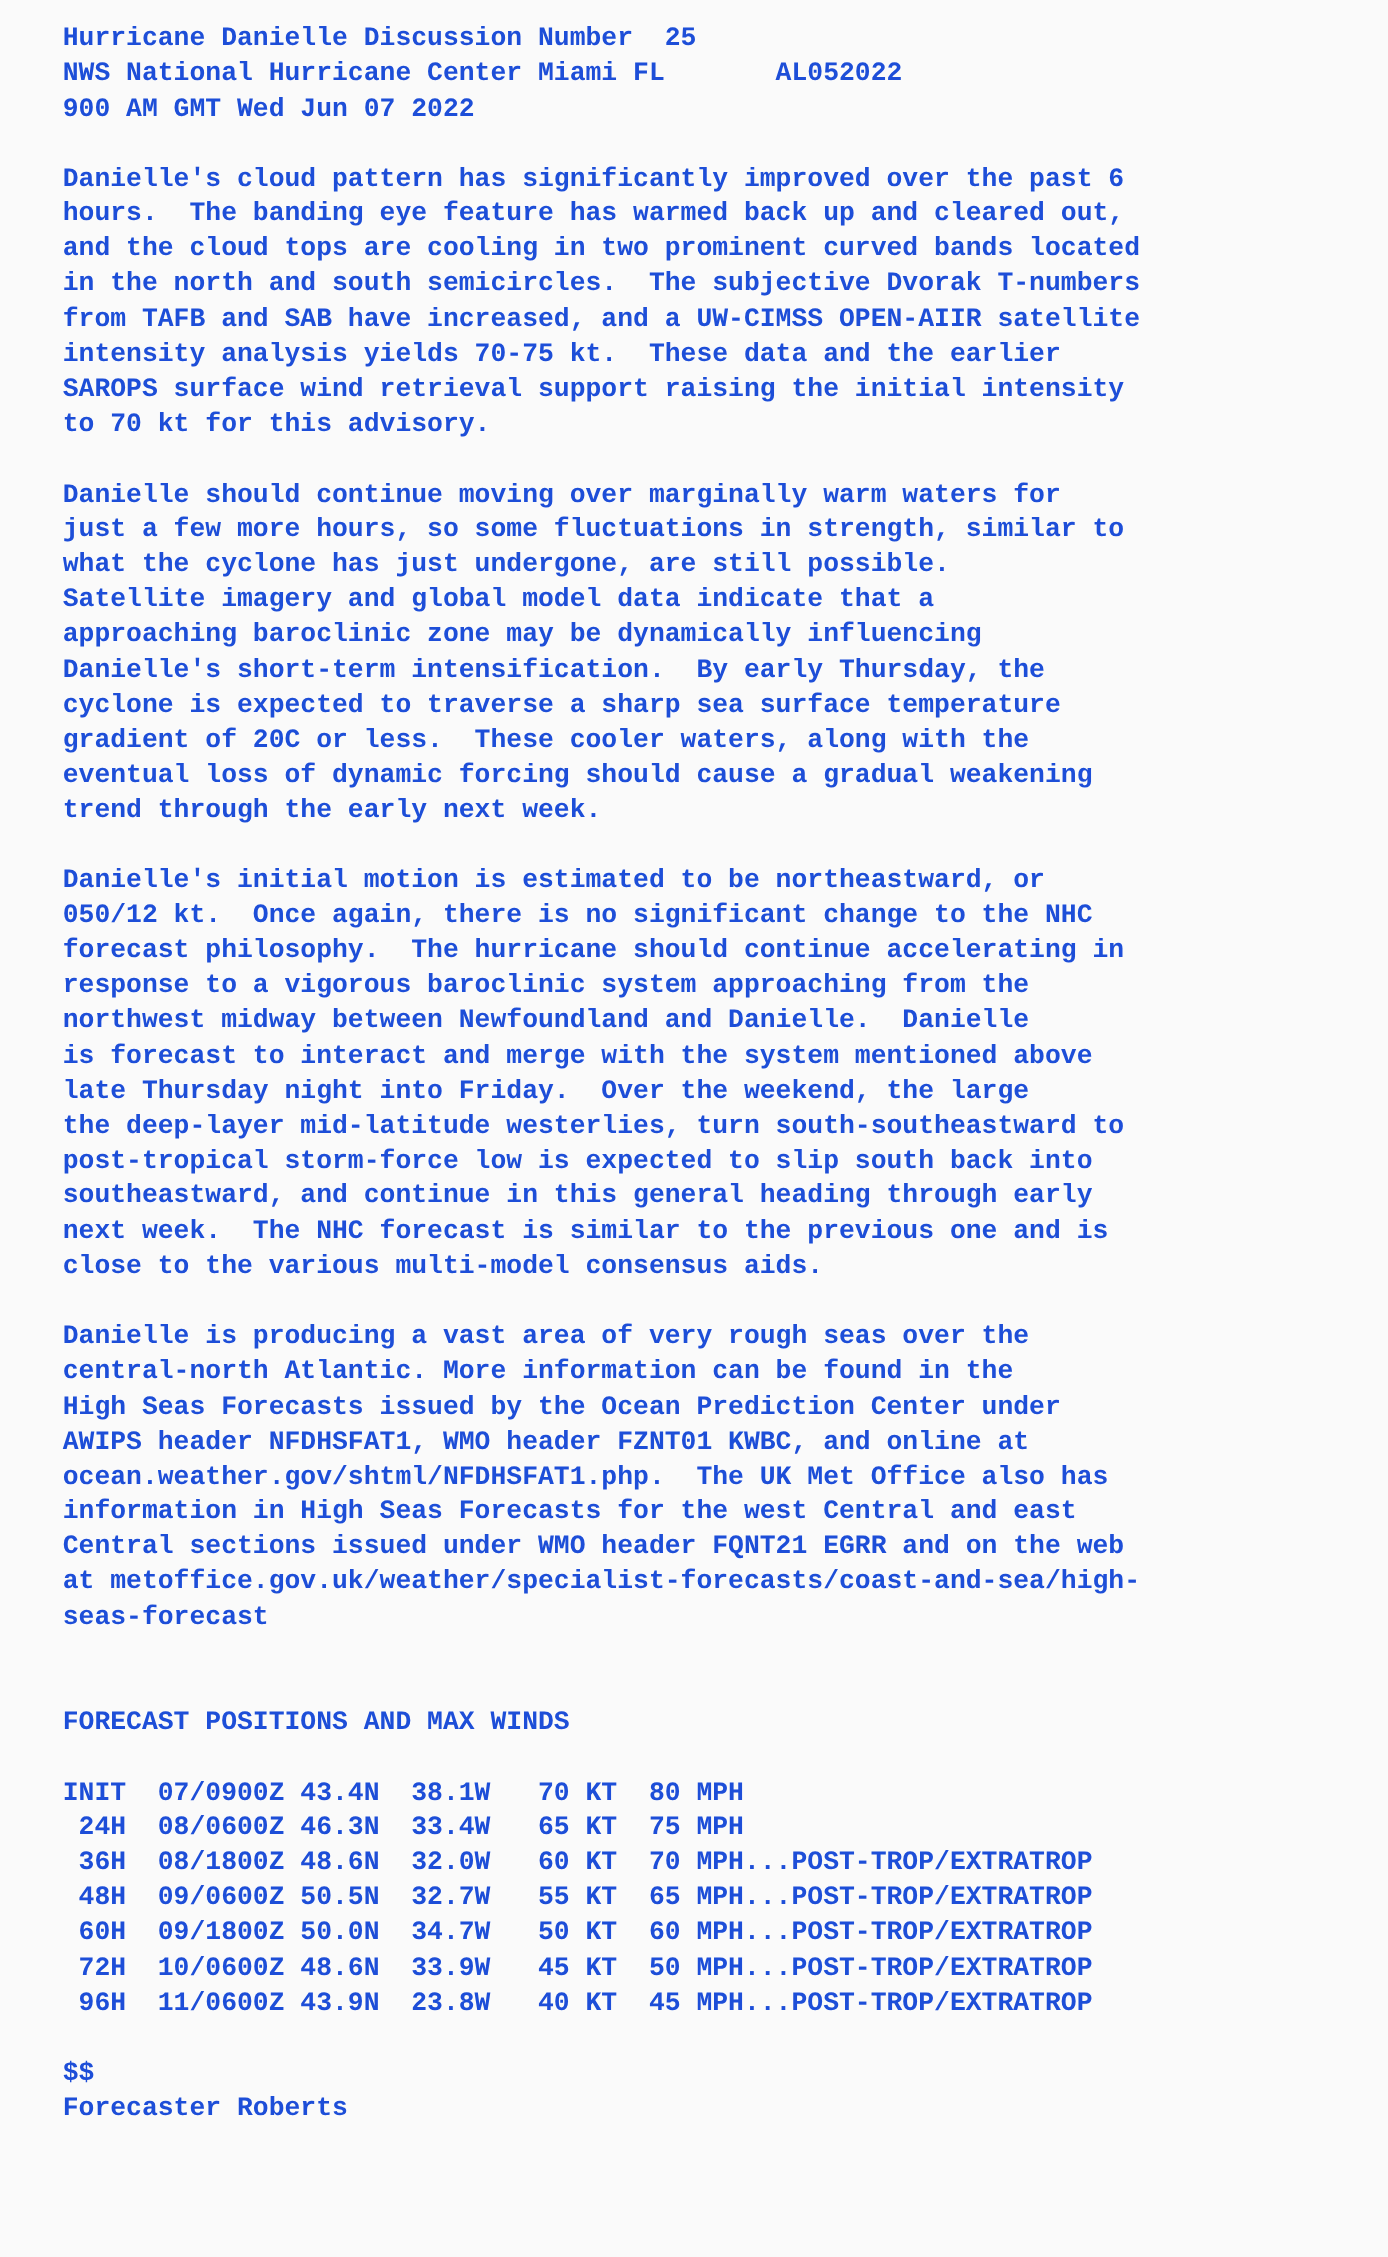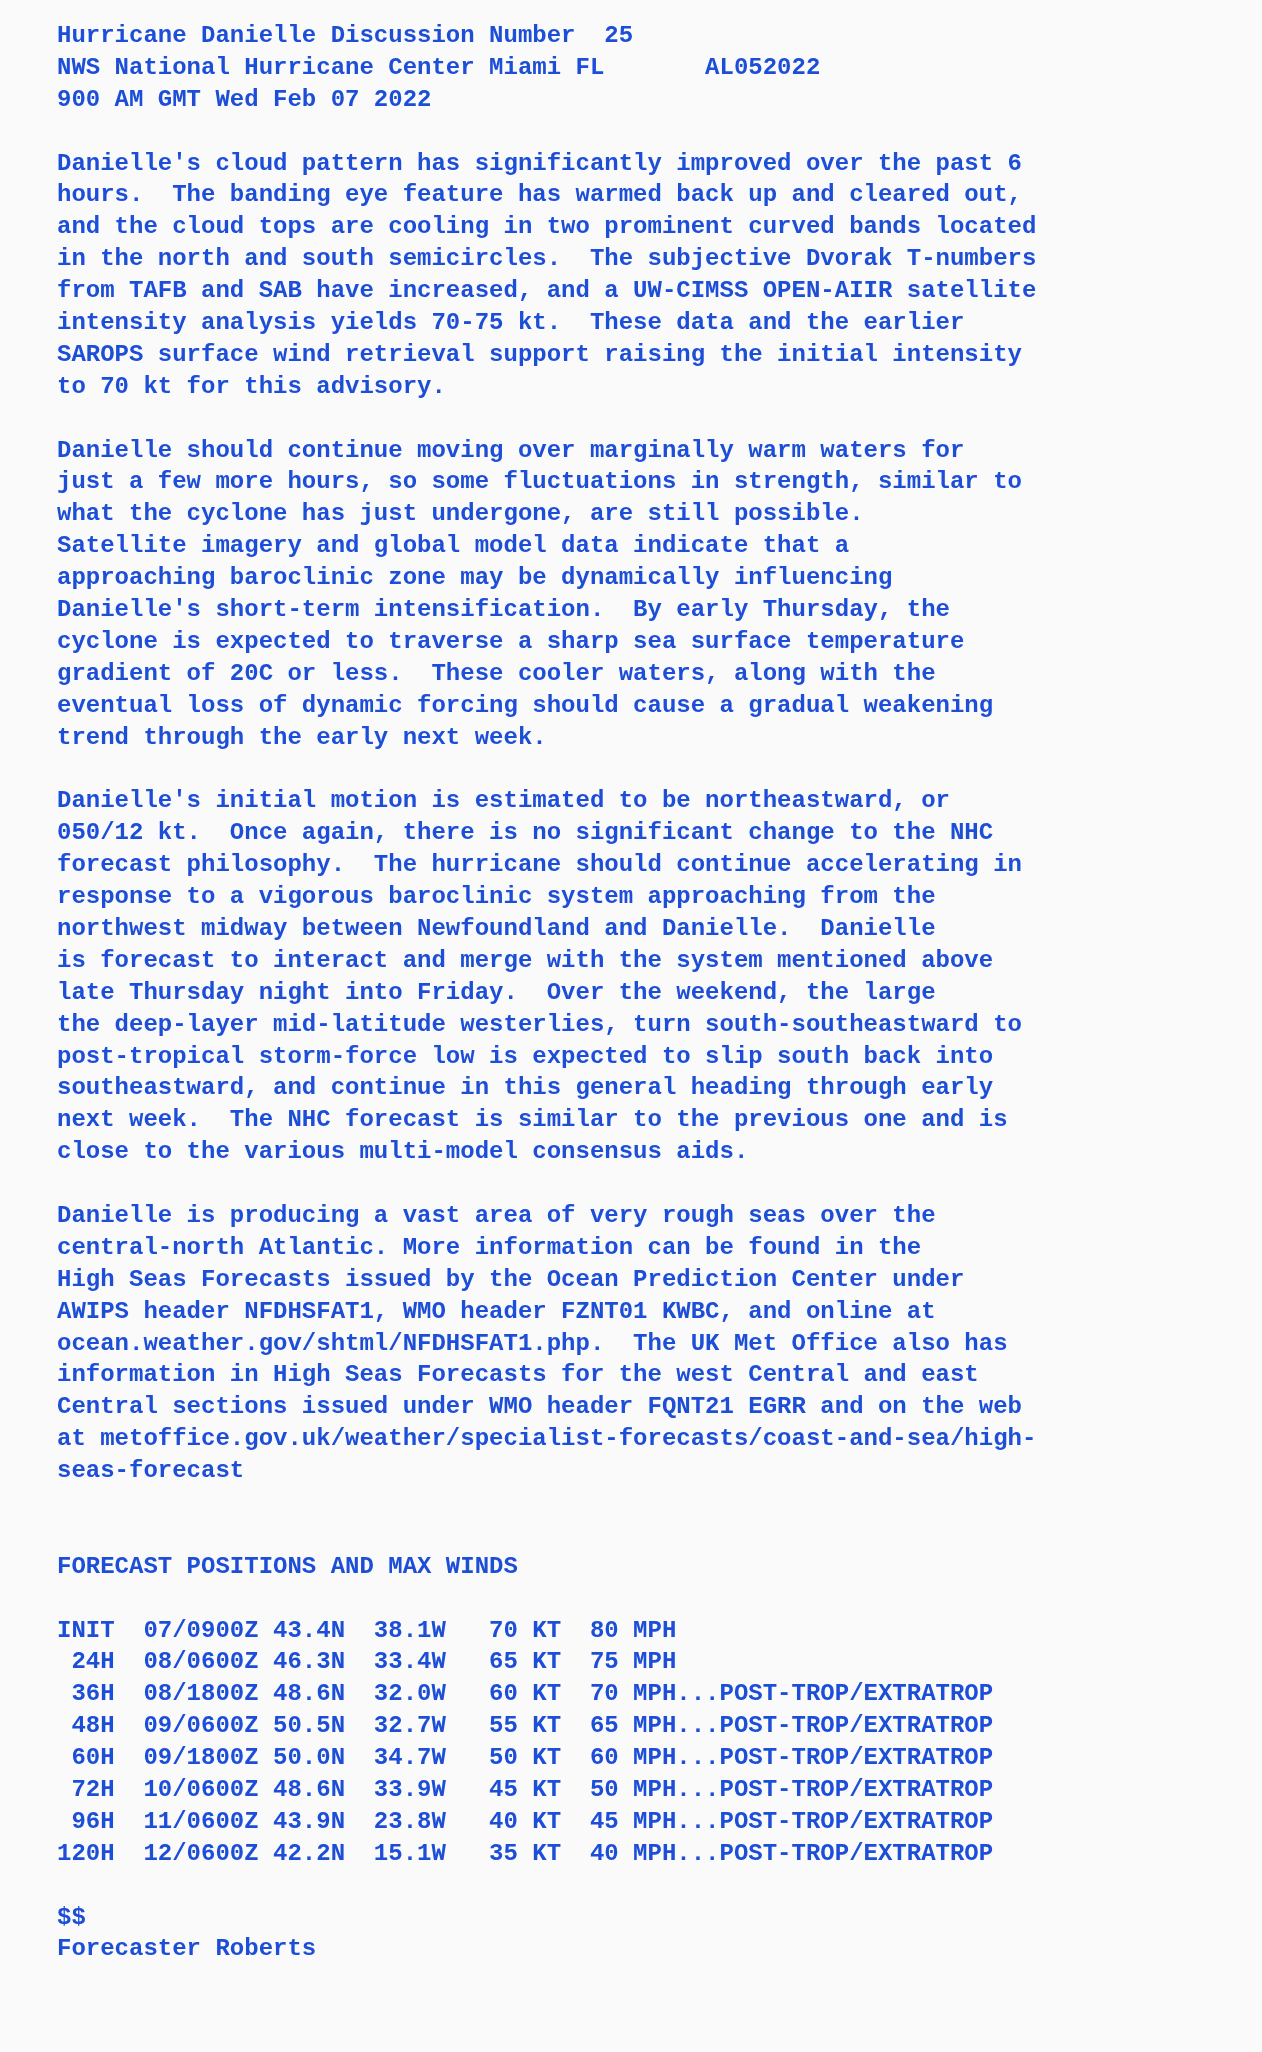--- a/index.html
+++ b/index.html
@@ -22,21 +22,21 @@
     white-space: pre;
     letter-spacing: 0;
   }
 </style>
 </head>
 <body>
 
 <div id="doc-root">
     <div class="line">Hurricane Danielle Discussion Number  25</div>
     <div class="line">NWS National Hurricane Center Miami FL       AL052022</div>
-    <div class="line">900 AM GMT Wed Feb 07 2022</div>
+    <div class="line">900 AM GMT Wed Jun 07 2022</div>
     <div class="line"></div>
     <div class="line">Danielle's cloud pattern has significantly improved over the past 6</div>
     <div class="line">hours.  The banding eye feature has warmed back up and cleared out,</div>
     <div class="line">and the cloud tops are cooling in two prominent curved bands located</div>
     <div class="line">in the north and south semicircles.  The subjective Dvorak T-numbers</div>
     <div class="line">from TAFB and SAB have increased, and a UW-CIMSS OPEN-AIIR satellite</div>
     <div class="line">intensity analysis yields 70-75 kt.  These data and the earlier</div>
     <div class="line">SAROPS surface wind retrieval support raising the initial intensity</div>
     <div class="line">to 70 kt for this advisory.</div>
     <div class="line"></div>
@@ -77,17 +77,16 @@
     <div class="line"></div>
     <div class="line">FORECAST POSITIONS AND MAX WINDS</div>
     <div class="line"></div>
     <div class="line">INIT  07/0900Z 43.4N  38.1W   70 KT  80 MPH</div>
     <div class="line"> 24H  08/0600Z 46.3N  33.4W   65 KT  75 MPH</div>
     <div class="line"> 36H  08/1800Z 48.6N  32.0W   60 KT  70 MPH...POST-TROP/EXTRATROP</div>
     <div class="line"> 48H  09/0600Z 50.5N  32.7W   55 KT  65 MPH...POST-TROP/EXTRATROP</div>
     <div class="line"> 60H  09/1800Z 50.0N  34.7W   50 KT  60 MPH...POST-TROP/EXTRATROP</div>
     <div class="line"> 72H  10/0600Z 48.6N  33.9W   45 KT  50 MPH...POST-TROP/EXTRATROP</div>
     <div class="line"> 96H  11/0600Z 43.9N  23.8W   40 KT  45 MPH...POST-TROP/EXTRATROP</div>
-    <div class="line">120H  12/0600Z 42.2N  15.1W   35 KT  40 MPH...POST-TROP/EXTRATROP</div>
     <div class="line"></div>
     <div class="line">$$</div>
     <div class="line">Forecaster Roberts</div>
   </div>
 
 </body></html>

